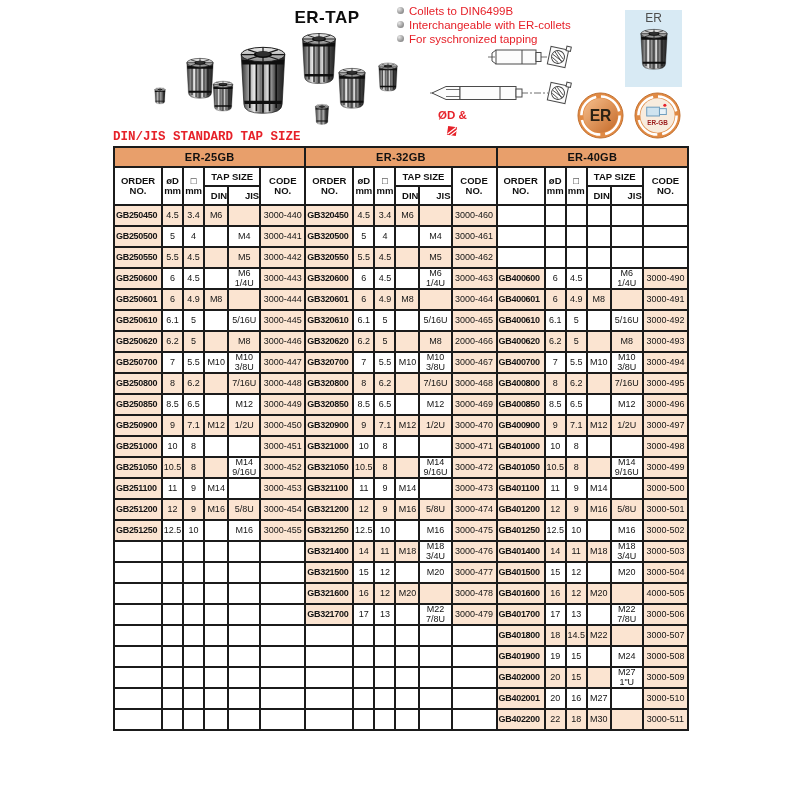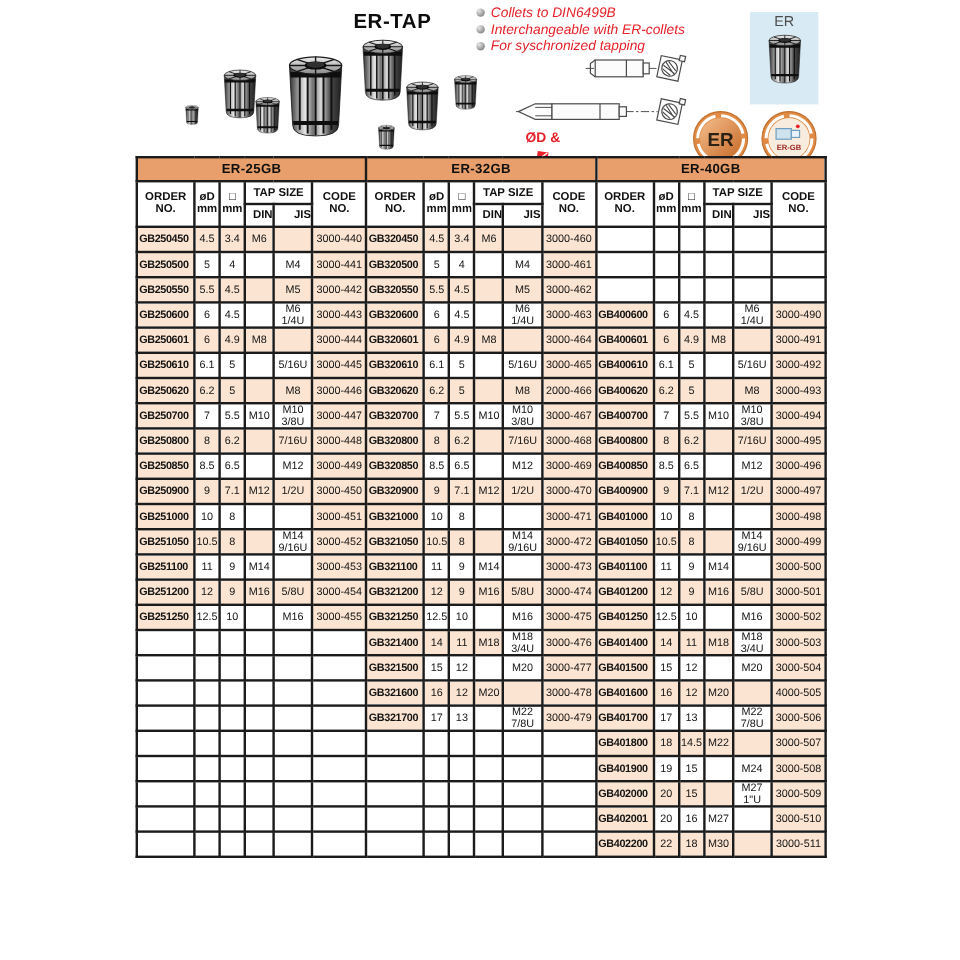--- a/index.html
+++ b/index.html
@@ -4,40 +4,40 @@
 <style>
   html,body{margin:0;padding:0;background:#fff;}
   .page{position:relative;width:783px;height:800px;background:#fff;overflow:hidden;
         font-family:"Liberation Sans",sans-serif;color:#111;}
   .abs{position:absolute;}
 
   
   .page-title{left:281px;top:8px;width:92px;text-align:center;
     font-size:17px;font-weight:bold;letter-spacing:.5px;color:#0d0d0d;}
   .bullets{left:397px;top:4px;}
-  .bullet{display:flex;align-items:flex-start;gap:5px;height:14px;font-style:italic;}
+  .bullet{display:flex;align-items:flex-start;gap:5px;height:14px;}
   .dot{width:7px;height:7px;border-radius:50%;margin-top:3px;flex:0 0 7px;
        background:radial-gradient(circle at 32% 30%,#e8e8e8,#9a9a9a 60%,#6f6f6f);}
   .bullet span.txt{font-size:11.5px;line-height:14px;color:#E62129;}
   .collets-svg{left:140px;top:24px;}
   .tap-drawing{left:430px;top:44px;}
   .diagram-label{left:438px;top:109px;display:flex;align-items:center;gap:4px;
     font-size:11.5px;font-weight:bold;color:#E62129;flex-direction:column;}
   .er-box{left:625px;top:10px;width:57px;height:77px;background:#D8EAF4;
     text-align:center;}
   .er-box .er-box-label{font-size:12px;color:#4d4d4d;padding-top:2px;line-height:13px;}
   .badge{width:47px;height:47px;}
   .badge-er{left:577px;top:92px;}
   .badge-ergb{left:634px;top:92px;}
 
   
   .section-title{left:113px;top:130px;font-size:12.5px;font-weight:bold;color:#E62129;font-family:Liberation Mono, monospace;}
 
   
-  table.tap{left:113px;top:130px;position:absolute;border-collapse:collapse;
+  table.tap{left:113px;top:146px;position:absolute;border-collapse:collapse;
     table-layout:fixed;width:576px;}
   table.tap th,table.tap td{border:2px solid #1b1b1b;text-align:center;
     vertical-align:middle;padding:0;white-space:pre-line;overflow:hidden;}
   thead th{background:#fff;font-size:9.5px;font-weight:bold;line-height:10px;color:#101010;}
   tr.grp th{background:#E89F6B;font-size:11px;height:18px;line-height:18px;letter-spacing:.3px;}
   tr.sub th{height:17px;border-radius:15px;}
   tr.sub2 th{height:17px;text-align:right;}
   tbody td{font-size:9px;line-height:9.5px;height:19px;color:#141414;}
   tbody td.order{font-weight:bold;text-align:left;padding-left:1px;letter-spacing:-.3px;}
   tbody td.tint{background:#FBE4D1;}

